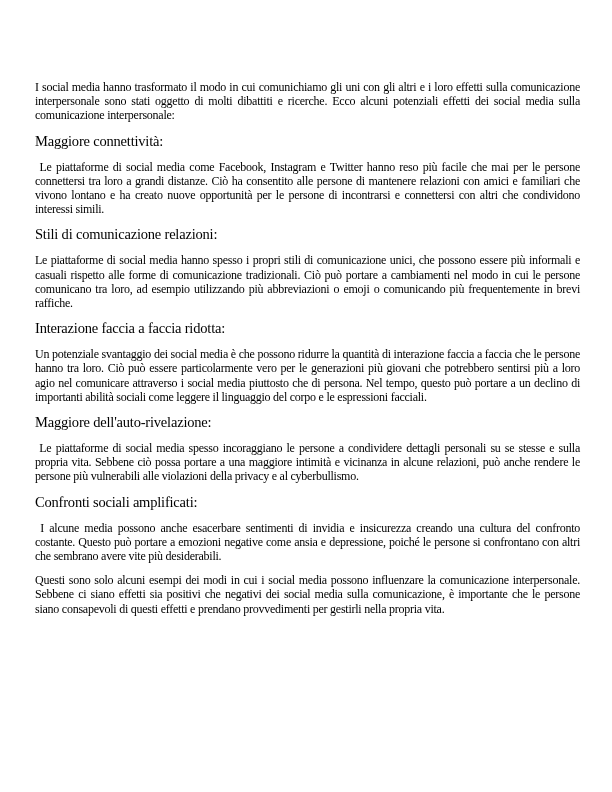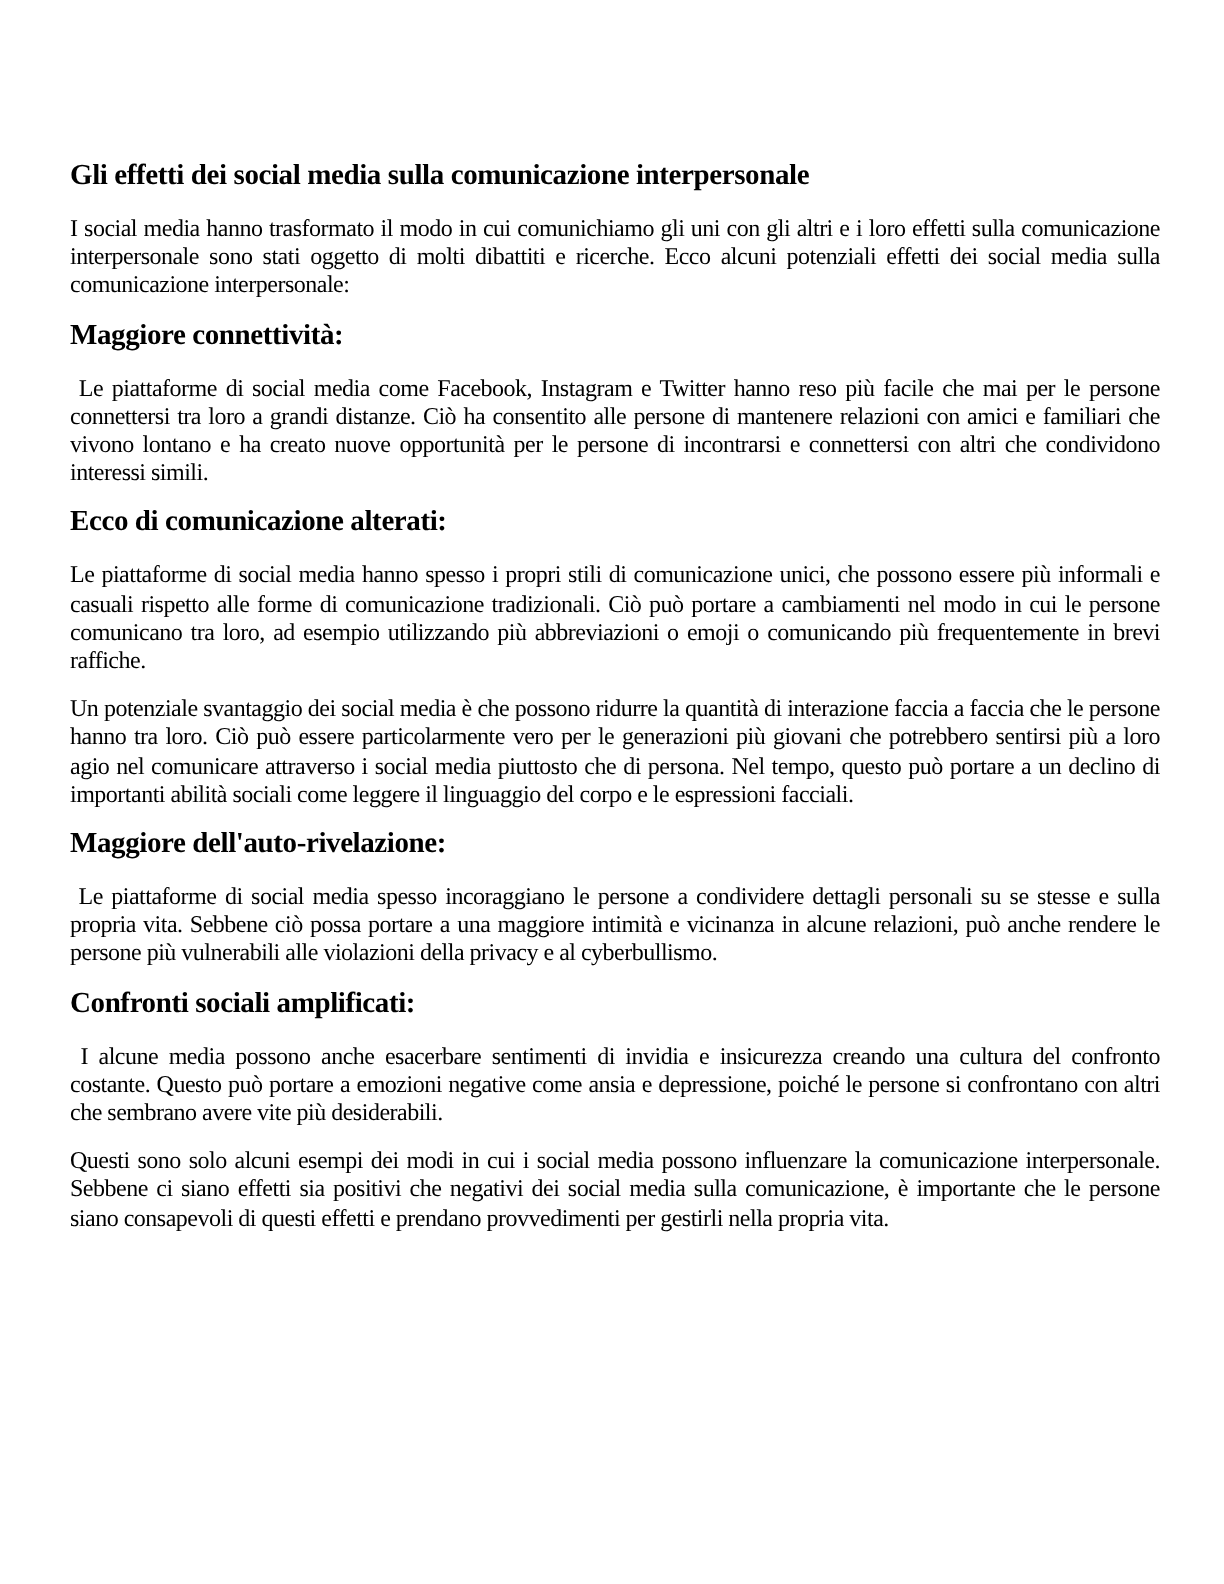--- a/index.html
+++ b/index.html
@@ -23,55 +23,55 @@
     }
     h1 {
       font-size: 14.5px;
       font-weight: bold;
       margin: 0 0 10px 0;
       line-height: 17px;
       letter-spacing: -0.2px;
     }
     h2 {
       font-size: 14.5px;
-      font-weight: bold;
+      font-weight: normal;
       margin: 0 0 10px 0;
       line-height: 17px;
       letter-spacing: -0.2px;
     }
     p {
       font-size: 12px;
       line-height: 14.2px;
       margin: 0 0 10px 0;
       text-align: justify;
       letter-spacing: -0.25px;
     }
     p.indent::before {
       content: "\00a0";
     }
     .section { margin: 0; }
   </style>
 </head>
 <body>
 
 <div class="page">
-  <h1>Gli effetti dei social media sulla comunicazione interpersonale</h1>
   <p>I social media hanno trasformato il modo in cui comunichiamo gli uni con gli altri e i loro effetti sulla comunicazione interpersonale sono stati oggetto di molti dibattiti e ricerche. Ecco alcuni potenziali effetti dei social media sulla comunicazione interpersonale:</p>
 
   <div class="section">
     <h2>Maggiore connettività:</h2>
     <p class="indent">Le piattaforme di social media come Facebook, Instagram e Twitter hanno reso più facile che mai per le persone connettersi tra loro a grandi distanze. Ciò ha consentito alle persone di mantenere relazioni con amici e familiari che vivono lontano e ha creato nuove opportunità per le persone di incontrarsi e connettersi con altri che condividono interessi simili.</p>
   </div>
 
   <div class="section">
-    <h2>Ecco di comunicazione alterati:</h2>
+    <h2>Stili di comunicazione relazioni:</h2>
     <p>Le piattaforme di social media hanno spesso i propri stili di comunicazione unici, che possono essere più informali e casuali rispetto alle forme di comunicazione tradizionali. Ciò può portare a cambiamenti nel modo in cui le persone comunicano tra loro, ad esempio utilizzando più abbreviazioni o emoji o comunicando più frequentemente in brevi raffiche.</p>
   </div>
 
   <div class="section">
+    <h2>Interazione faccia a faccia ridotta:</h2>
     <p>Un potenziale svantaggio dei social media è che possono ridurre la quantità di interazione faccia a faccia che le persone hanno tra loro. Ciò può essere particolarmente vero per le generazioni più giovani che potrebbero sentirsi più a loro agio nel comunicare attraverso i social media piuttosto che di persona. Nel tempo, questo può portare a un declino di importanti abilità sociali come leggere il linguaggio del corpo e le espressioni facciali.</p>
   </div>
 
   <div class="section">
     <h2>Maggiore dell'auto-rivelazione:</h2>
     <p class="indent">Le piattaforme di social media spesso incoraggiano le persone a condividere dettagli personali su se stesse e sulla propria vita. Sebbene ciò possa portare a una maggiore intimità e vicinanza in alcune relazioni, può anche rendere le persone più vulnerabili alle violazioni della privacy e al cyberbullismo.</p>
   </div>
 
   <div class="section">
     <h2>Confronti sociali amplificati:</h2>

